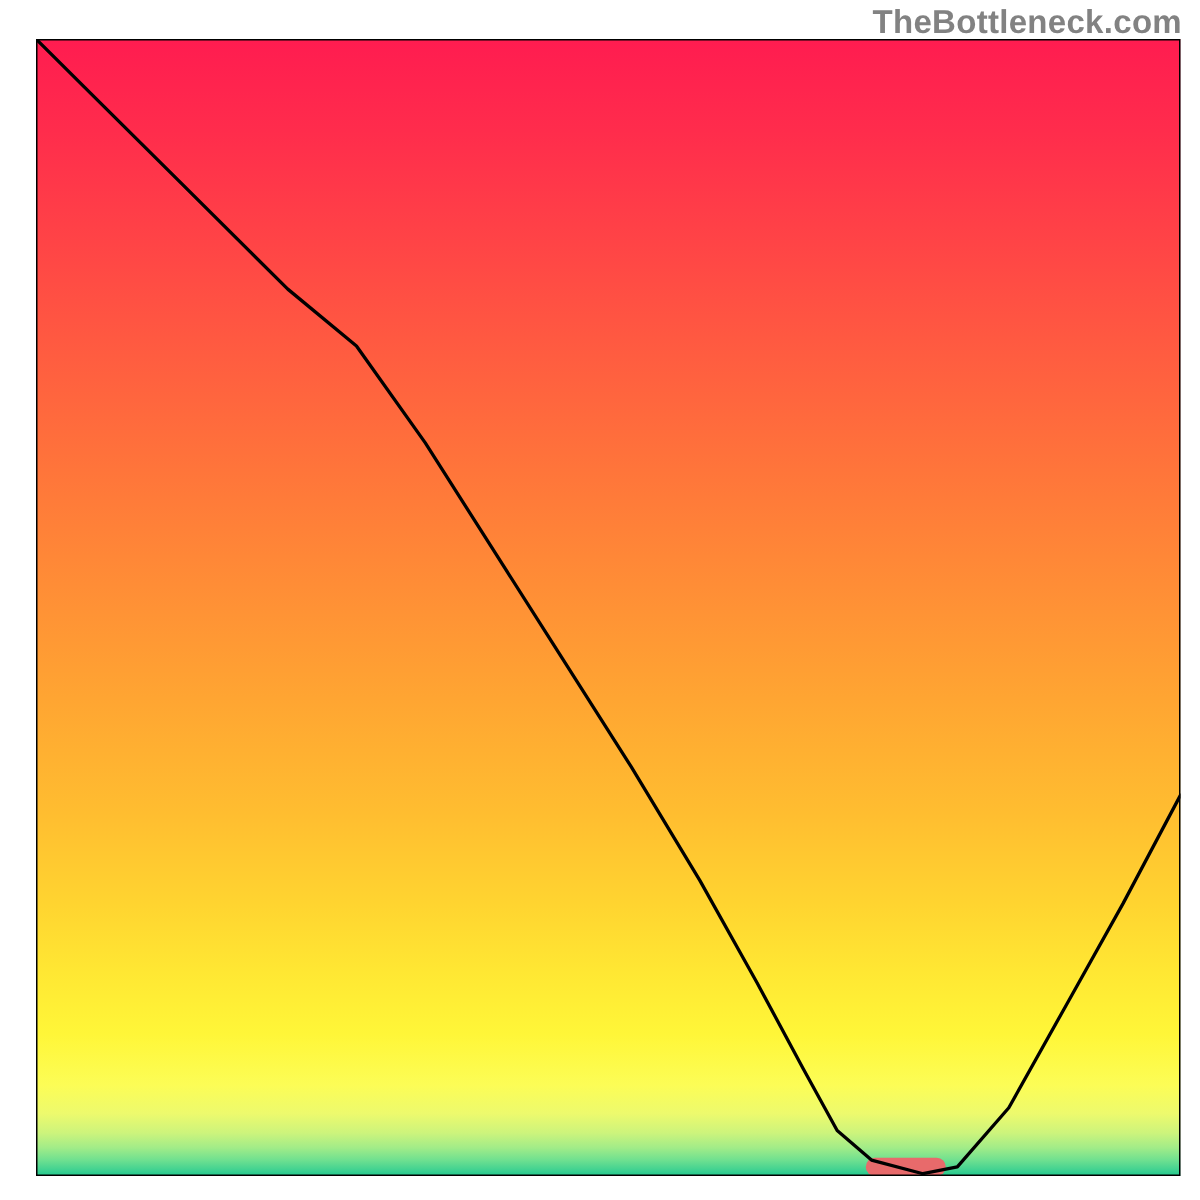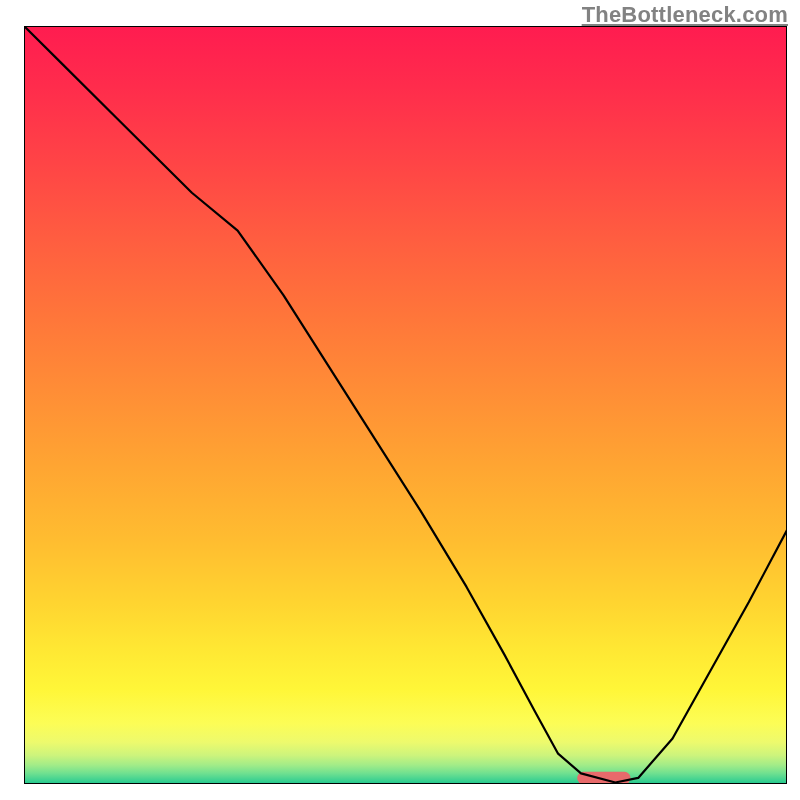--- a/index.html
+++ b/index.html
@@ -12,21 +12,20 @@
   }
   .attribution {
     position: absolute;
     top: 2px;
     right: 12px;
     font-family: Arial, Helvetica, sans-serif;
     font-size: 22px;
     font-weight: 600;
     color: #828282;
     letter-spacing: 0.2px;
-    text-decoration: underline;
   }
   .chart-wrap {
     position: absolute;
     left: 24px;
     top: 26px;
     width: 763px;
     height: 758px;
   }
   svg {
     display: block;

